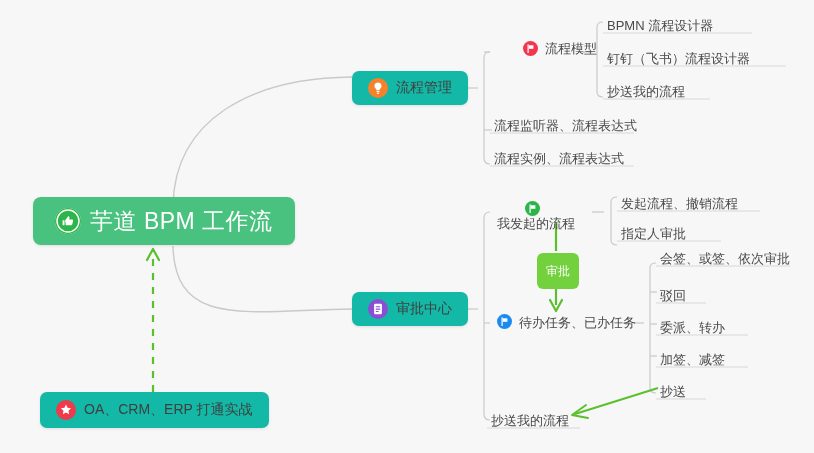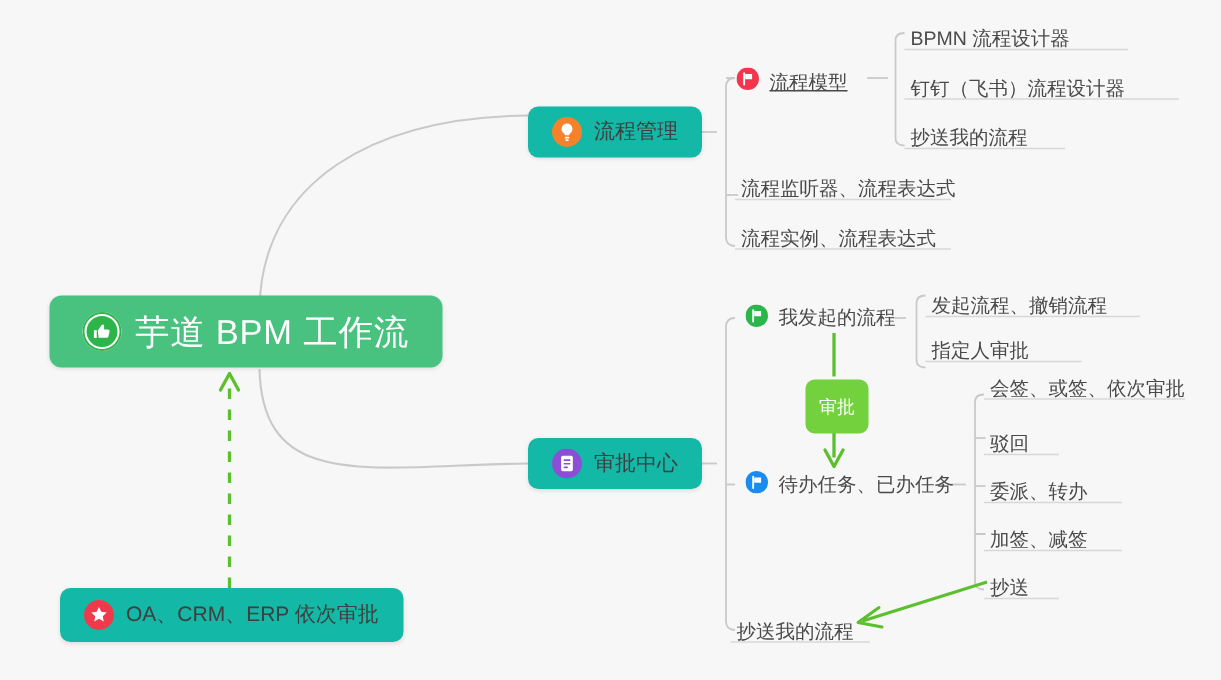--- a/index.html
+++ b/index.html
@@ -174,36 +174,36 @@
     <span class="node-label">芋道 BPM 工作流</span>
   </div>
 
   <div class="node node-card" style="left:40px; top:392px; height:36px;">
     <span class="icon icon-lg" style="width:20px;height:20px;margin-right:8px;">
       <svg width="20" height="20" viewBox="0 0 20 20">
         <circle cx="10" cy="10" r="10" fill="#ef3a4b"></circle>
         <path d="M10 4.6 l1.55 3.25 l3.55 .45 l-2.6 2.45 l.67 3.5 l-3.17 -1.7 l-3.17 1.7 l.67 -3.5 l-2.6 -2.45 l3.55 -.45 z" fill="#ffffff"></path>
       </svg>
     </span>
-    <span class="node-label" style="font-size:14px;">OA、CRM、ERP 依次审批</span>
+    <span class="node-label" style="font-size:14px;">OA、CRM、ERP 打通实战</span>
   </div>
 
   <div class="node node-card" style="left:352px; top:71px;">
     <span class="icon icon-lg" style="width:20px;height:20px;margin-right:8px;">
       <svg width="20" height="20" viewBox="0 0 20 20">
         <circle cx="10" cy="10" r="10" fill="#f5822a"></circle>
         <path d="M10 4.4 a3.6 3.6 0 0 0 -2.2 6.45 c.5 .42 .75 .85 .8 1.35 l2.8 0 c.05 -.5 .3 -.93 .8 -1.35 A3.6 3.6 0 0 0 10 4.4 z" fill="#ffffff"></path>
         <rect x="8.45" y="13.1" width="3.1" height="1.25" rx=".6" fill="#ffffff"></rect>
         <rect x="8.9" y="14.9" width="2.2" height="1.1" rx=".55" fill="#ffffff"></rect>
       </svg>
     </span>
     <span class="node-label">流程管理</span>
   </div>
 
-  <div class="node node-plain" style="left:484px; top:41px; height:22px; align-items:flex-end;text-decoration:underline;">
+  <div class="node node-plain" style="left:516px; top:41px; height:22px; align-items:flex-start;">
     <span class="icon icon-sm">
       <svg width="15" height="15" viewBox="0 0 15 15">
         <circle cx="7.5" cy="7.5" r="7.5" fill="#f2364e"></circle>
         <path d="M5.1 3.8 l0 7.6" stroke="#ffffff" stroke-width="1.25" stroke-linecap="round"></path>
         <path d="M5.8 4.3 l4.6 0 l0 3.5 l-4.6 0 z" fill="#ffffff"></path>
       </svg>
     </span>
     <span class="node-label">流程模型</span>
   </div>
 
@@ -230,21 +230,21 @@
         <circle cx="10" cy="10" r="10" fill="#8b4fd6"></circle>
         <rect x="6.1" y="4.8" width="7.8" height="10.4" rx="1.2" fill="#ffffff"></rect>
         <rect x="7.7" y="7.2" width="4.6" height="1.1" rx=".55" fill="#8b4fd6"></rect>
         <rect x="7.7" y="9.6" width="4.6" height="1.1" rx=".55" fill="#8b4fd6"></rect>
         <rect x="7.7" y="12.0" width="3.0" height="1.1" rx=".55" fill="#8b4fd6"></rect>
       </svg>
     </span>
     <span class="node-label">审批中心</span>
   </div>
 
-  <div class="node node-plain" style="left:490px; top:201px; height:22px; align-items:center;">
+  <div class="node node-plain" style="left:490px; top:201px; height:22px; align-items:center;flex-direction:column;">
     <span class="icon icon-sm">
       <svg width="15" height="15" viewBox="0 0 15 15">
         <circle cx="7.5" cy="7.5" r="7.5" fill="#2bb54a"></circle>
         <path d="M5.1 3.8 l0 7.6" stroke="#ffffff" stroke-width="1.25" stroke-linecap="round"></path>
         <path d="M5.8 4.3 l4.6 0 l0 3.5 l-4.6 0 z" fill="#ffffff"></path>
       </svg>
     </span>
     <span class="node-label">我发起的流程</span>
   </div>
 

